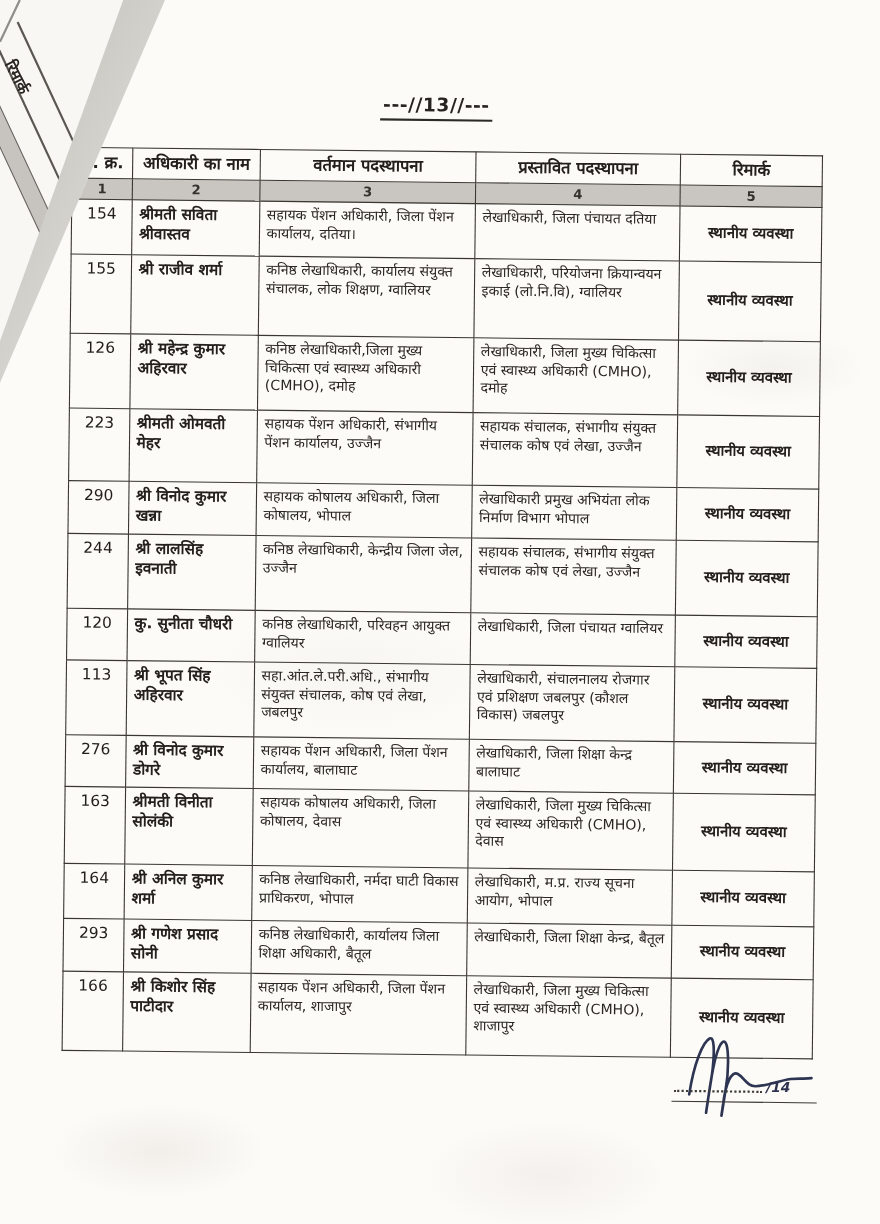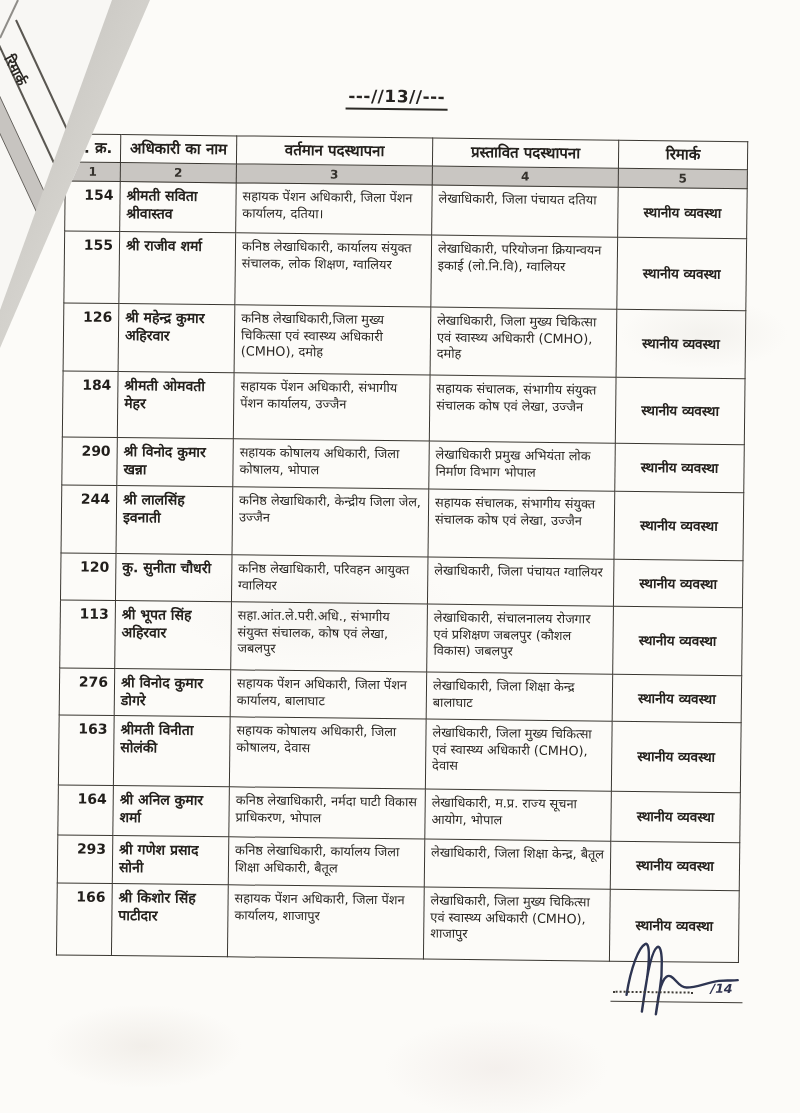--- a/index.html
+++ b/index.html
@@ -31,36 +31,36 @@
 
   table.tt{position:absolute;top:137px;left:65px;width:682px;border-collapse:collapse;
     table-layout:fixed;background:transparent;}
   .tt th,.tt td{border:1.7px solid #3a3731;vertical-align:top;padding:3px 6px;
     line-height:1.28;word-wrap:break-word;}
   .tt thead th{font-size:15px;font-weight:700;text-align:center;vertical-align:middle;
     padding:4px 2px;color:#23201c;}
   .numrow td{background:#c9c6c2;height:18px;padding:0 2px;font-size:12px;font-weight:700;
     text-align:center;vertical-align:middle;color:#35322d;}
   .c-sno{width:55px;} .c-name{width:116px;} .c-cur{width:196px;} .c-prop{width:186px;} .c-rem{width:129px;}
-  td.sno{text-align:right;font-size:14px;font-weight:700;padding-top:5px;}
+  td.sno{text-align:center;font-size:14px;font-weight:400;padding-top:5px;}
   td.name{font-size:14px;font-weight:700;padding-top:5px;color:#24211d;}
   td.post{font-size:12.8px;font-weight:500;padding-top:5px;color:#2a2723;}
   td.rem{font-size:13.5px;font-weight:700;text-align:center;vertical-align:middle;color:#24211d;}
   tbody tr:nth-child(1){height:50px;}  tbody tr:nth-child(2){height:72px;}
   tbody tr:nth-child(3){height:68px;}  tbody tr:nth-child(4){height:66px;}
   tbody tr:nth-child(5){height:48px;}  tbody tr:nth-child(6){height:68px;}
   tbody tr:nth-child(7){height:47px;}  tbody tr:nth-child(8){height:68px;}
   tbody tr:nth-child(9){height:47px;}  tbody tr:nth-child(10){height:70px;}
   tbody tr:nth-child(11){height:50px;} tbody tr:nth-child(12){height:48px;}
   tbody tr:nth-child(13){height:72px;}
 
   .sig{position:absolute;left:608px;top:928px;width:175px;height:95px;}
   .sig svg{position:absolute;left:0;top:0;}
   .sig .dots{position:absolute;left:14px;top:60px;width:80px;border-bottom:2.4px dotted #3f3c37;}
-  .sig .pref{position:absolute;left:112px;top:49px;font-size:12.5px;font-style:italic;
+  .sig .pref{position:absolute;left:98px;top:49px;font-size:12.5px;font-style:italic;
     font-weight:700;color:#2f3350;}
   .sig .under{position:absolute;left:12px;top:70px;width:132px;border-bottom:1.6px solid #3c3934;}
 </style>
 </head>
 <body>
 
 <div class="photo">
 
   <svg class="frag-svg" width="220" height="420" viewBox="0 0 220 420">
     <polygon points="0,0 152,0 0,352" fill="#f8f7f4"></polygon>
@@ -120,21 +120,21 @@
             <td class="rem">स्थानीय व्यवस्था</td>
           </tr>
           <tr>
             <td class="sno">126</td>
             <td class="name">श्री महेन्द्र कुमार अहिरवार</td>
             <td class="post">कनिष्ठ लेखाधिकारी,जिला मुख्य चिकित्सा एवं स्वास्थ्य अधिकारी (CMHO), दमोह</td>
             <td class="post">लेखाधिकारी, जिला मुख्य चिकित्सा एवं स्वास्थ्य अधिकारी (CMHO), दमोह</td>
             <td class="rem">स्थानीय व्यवस्था</td>
           </tr>
           <tr>
-            <td class="sno">184</td>
+            <td class="sno">223</td>
             <td class="name">श्रीमती ओमवती मेहर</td>
             <td class="post">सहायक पेंशन अधिकारी, संभागीय पेंशन कार्यालय, उज्जैन</td>
             <td class="post">सहायक संचालक, संभागीय संयुक्त संचालक कोष एवं लेखा, उज्जैन</td>
             <td class="rem">स्थानीय व्यवस्था</td>
           </tr>
           <tr>
             <td class="sno">290</td>
             <td class="name">श्री विनोद कुमार खन्ना</td>
             <td class="post">सहायक कोषालय अधिकारी, जिला कोषालय, भोपाल</td>
             <td class="post">लेखाधिकारी प्रमुख अभियंता लोक निर्माण विभाग भोपाल</td>

